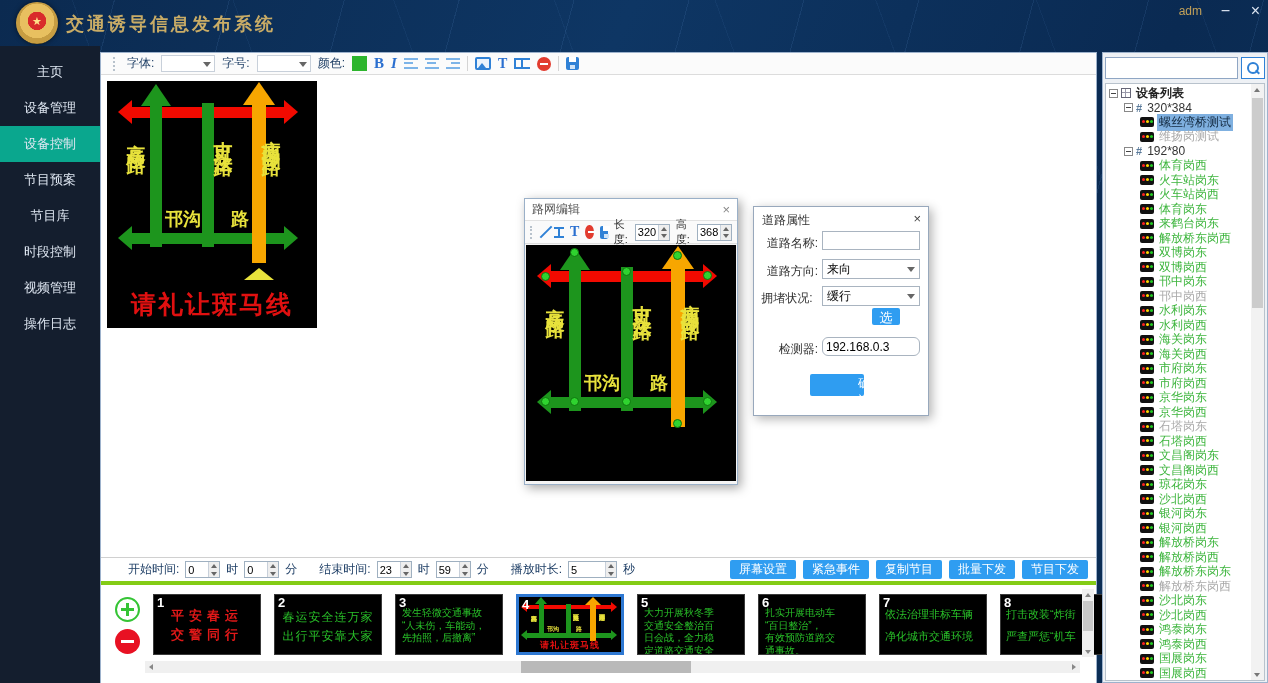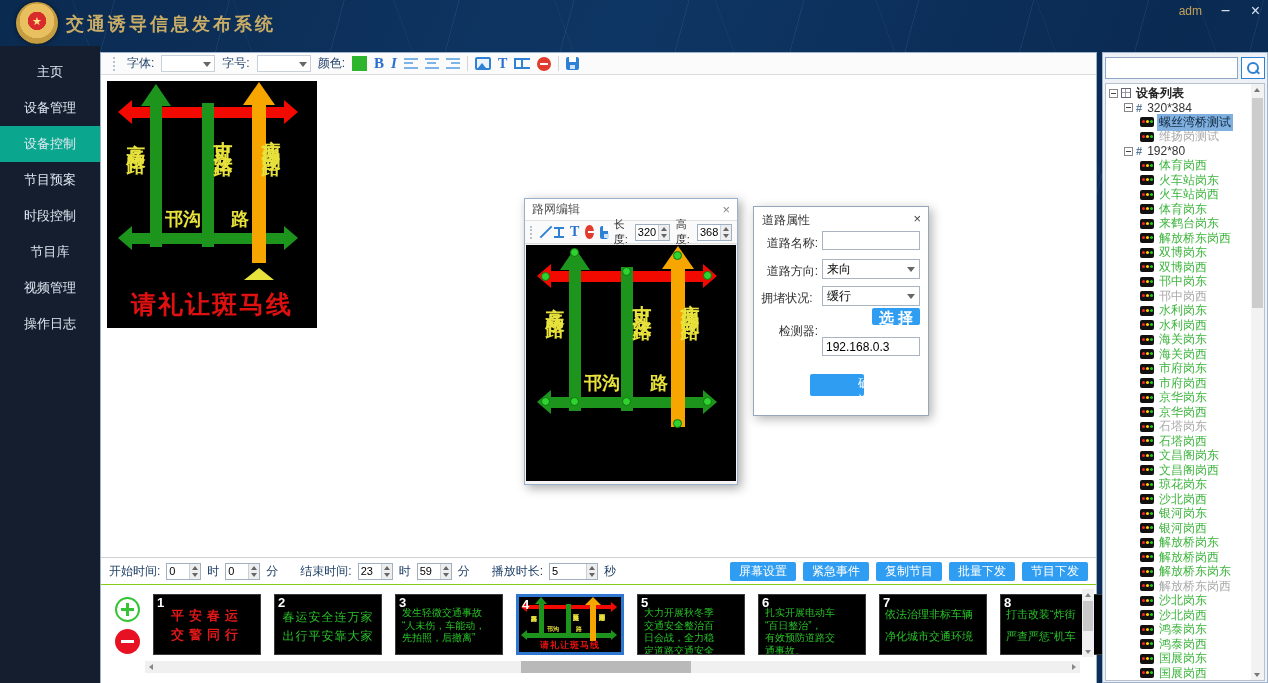--- a/index.html
+++ b/index.html
@@ -101,26 +101,26 @@
 .dlg-props{position:absolute;left:652px;top:153px;width:176px;height:210px;background:#fff;
   border:1px solid #98a8bc;box-shadow:3px 3px 10px rgba(0,0,0,.3);}
 .dp-title{position:absolute;left:8px;top:5px;font-size:12px;color:#333;}
 .dp-x{position:absolute;right:7px;top:4px;color:#444;font-size:13px;cursor:pointer;}
 .dp-lbl{position:absolute;width:62px;text-align:right;font-size:12px;color:#333;}
 .dp-in{position:absolute;left:68px;width:98px;height:19px;border:1px solid #a9b4c0;font-size:12px;padding:0 3px;font-family:inherit;outline:none;}
 .dp-sel{position:absolute;left:68px;width:98px;height:20px;border:1px solid #a9b4c0;background:#fff;font-size:12px;
   display:flex;align-items:center;padding:0 4px;cursor:pointer;}
 .dp-sel::after{content:'';margin-left:auto;border-left:4px solid transparent;border-right:4px solid transparent;border-top:5px solid #666;}
 .btn-blue{background:#2f9df1;color:#fff;border:none;font-size:12px;font-family:inherit;cursor:pointer;border-radius:2px;}
-.dp-select{position:absolute;left:118px;top:101px;width:48px;height:17px;font-size:15px;font-weight:bold;}
+.dp-select{position:absolute;left:118px;top:101px;width:28px;height:17px;font-size:13px;}
 .dp-confirm{position:absolute;left:56px;top:167px;width:54px;height:22px;padding-left:48px;}
 
 
-.timebar{position:absolute;left:0;top:504px;right:0;height:28px;border-top:1px solid #d0d0d0;border-bottom:1px solid #84cc16;
-  display:flex;align-items:center;gap:6px;padding:0 8px 0 8px;font-size:12px;color:#1f3f66;background:#fff;}
+.timebar{position:absolute;left:0;top:504px;right:0;height:28px;border-top:1px solid #d0d0d0;border-bottom:4px solid #84cc16;
+  display:flex;align-items:center;gap:6px;padding:0 8px 0 27px;font-size:12px;color:#1f3f66;background:#fff;}
 .timebar .gap{width:10px;}
 .tb-btns{margin-left:auto;display:flex;gap:7px;}
 .tb-btn{height:19px;padding:0 9px;background:#2f9df1;color:#fff;border:none;font-size:12px;font-family:inherit;cursor:pointer;border-radius:2px;}
 
 
 .strip{position:absolute;left:0;top:532px;right:0;height:99px;background:#fff;}
 .add-btn{position:absolute;left:14px;top:12px;width:25px;height:25px;border-radius:50%;border:2px solid #35c435;cursor:pointer;}
 .add-btn::before{content:'';position:absolute;left:4px;top:9px;width:13px;height:3px;background:#35c435;}
 .add-btn::after{content:'';position:absolute;left:9px;top:4px;width:3px;height:13px;background:#35c435;}
 .del-btn{position:absolute;left:14px;top:44px;width:25px;height:25px;border-radius:50%;background:#e81123;cursor:pointer;}
@@ -210,22 +210,22 @@
   <span class="win-btn win-min">−</span>
   <span class="win-btn win-close">×</span>
 </div>
 
 <div class="sidebar">
 
 <div class="side-item"><span>主页</span></div>
     <div class="side-item"><span>设备管理</span></div>
     <div class="side-item active"><span>设备控制</span></div>
     <div class="side-item"><span>节目预案</span></div>
+    <div class="side-item"><span>节目库</span></div>
     <div class="side-item"><span>时段控制</span></div>
-    <div class="side-item"><span>节目库</span></div>
     <div class="side-item"><span>视频管理</span></div>
     <div class="side-item"><span>操作日志</span></div>
   </div>
 
 <div class="main">
 
   <div class="toolbar">
     <span>字体:</span>
     <span class="tb-sel"></span>
     <span>字号:</span>
@@ -336,22 +336,22 @@
     <input class="dp-in" style="top: 24px;" value="">
     <span class="dp-lbl" style="left:2px;top:56px;">道路方向:</span>
     <span class="dp-sel" style="top:52px;">
         <span>来向</span>
       </span>
     <span class="dp-lbl" style="left:2px;top:83px;text-align:center;">拥堵状况:</span>
     <span class="dp-sel" style="top:79px;">
         <span>缓行</span>
       </span>
     <button class="btn-blue dp-select">选 择</button>
-    <span class="dp-lbl" style="left:2px;top:116px;">检测器:</span>
-    <input class="dp-in" style="top: 130px;" value="192.168.0.3">
+    <span class="dp-lbl" style="left:2px;top:134px;">检测器:</span>
+    <input class="dp-in" style="top: 130px; border-radius: 6px;" value="192.168.0.3">
     <button class="btn-blue dp-confirm">确 认</button>
   </div>
 
   <div class="timebar">
     <span>开始时间:</span>
     <span class="spin">
       <input value="0" style="">
       <span class="sb">
           <i class="up"></i>
           <i class="dn"></i>

